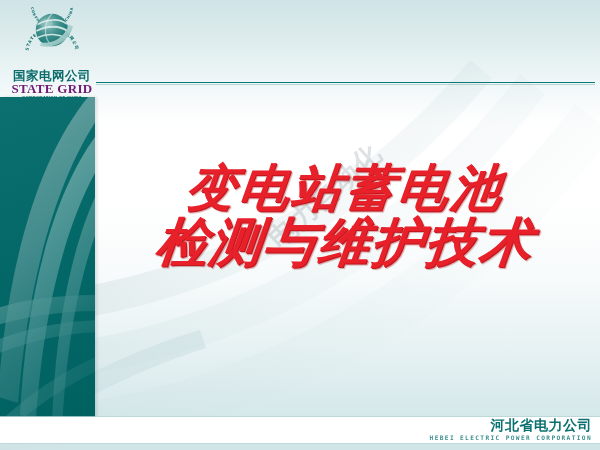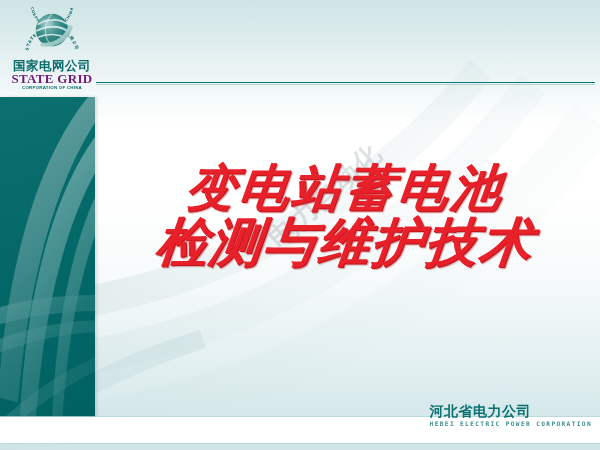--- a/index.html
+++ b/index.html
@@ -85,21 +85,21 @@
     margin: 0 auto;
     display: block;
   }
   .logo-cn {
     font-family: "DejaVu Sans", "Liberation Sans", sans-serif;
     font-size: 12.5px;
     font-weight: bold;
     color: #0a6b6b;
     letter-spacing: 0.5px;
     line-height: 13px;
-    margin-top: 1px;
+    margin-top: 11px;
     white-space: nowrap;
   }
   .logo-en {
     font-family: "Liberation Serif", "DejaVu Serif", serif;
     font-size: 13px;
     font-weight: bold;
     color: #701a75;
     letter-spacing: 0.3px;
     line-height: 13px;
     white-space: nowrap;
@@ -193,22 +193,22 @@
   }
   .footer-band-edge-bottom {
     position: absolute;
     left: 0; top: 443px;
     width: 600px; height: 1px;
     background: rgba(186,216,219,0.85);
   }
   .footer-text {
     position: absolute;
     right: 8px;
-    top: 404px;
-    text-align: left;
+    top: 418px;
+    text-align: right;
   }
   .footer-cn {
     font-family: "DejaVu Sans", "Liberation Sans", sans-serif;
     font-size: 14px;
     font-weight: bold;
     color: #0a7070;
     letter-spacing: 0.5px;
     line-height: 15px;
     white-space: nowrap;
   }

